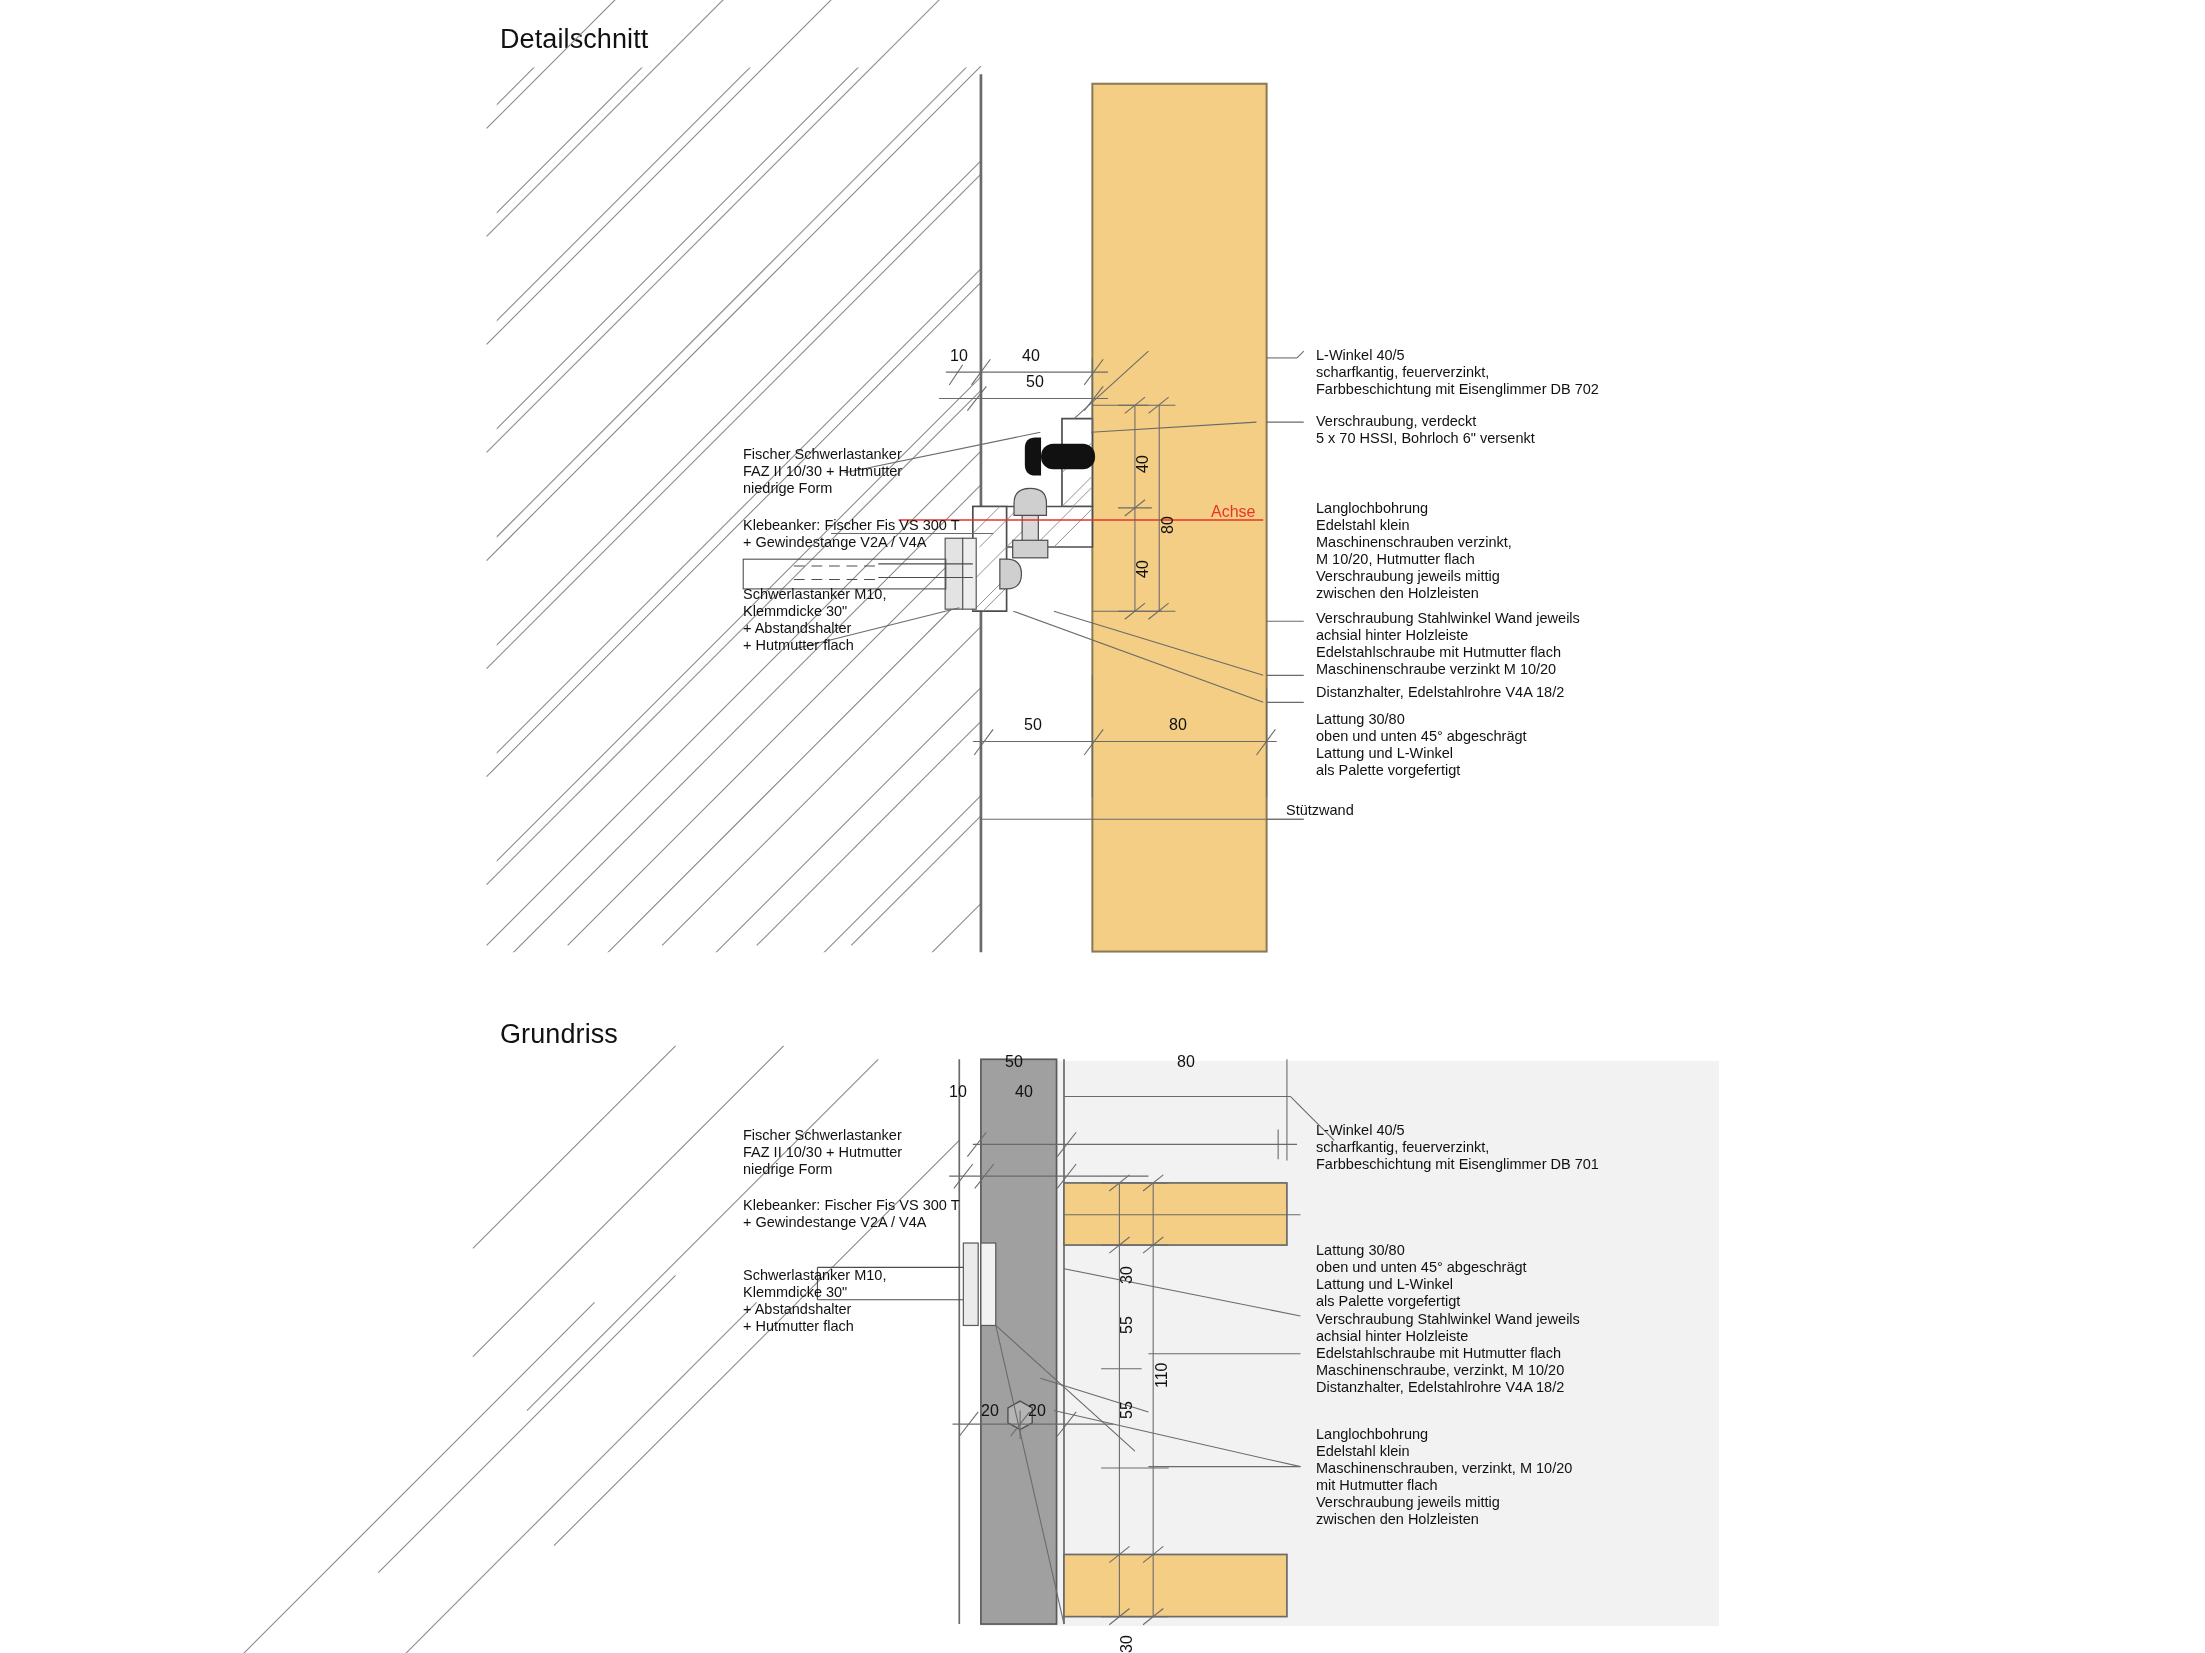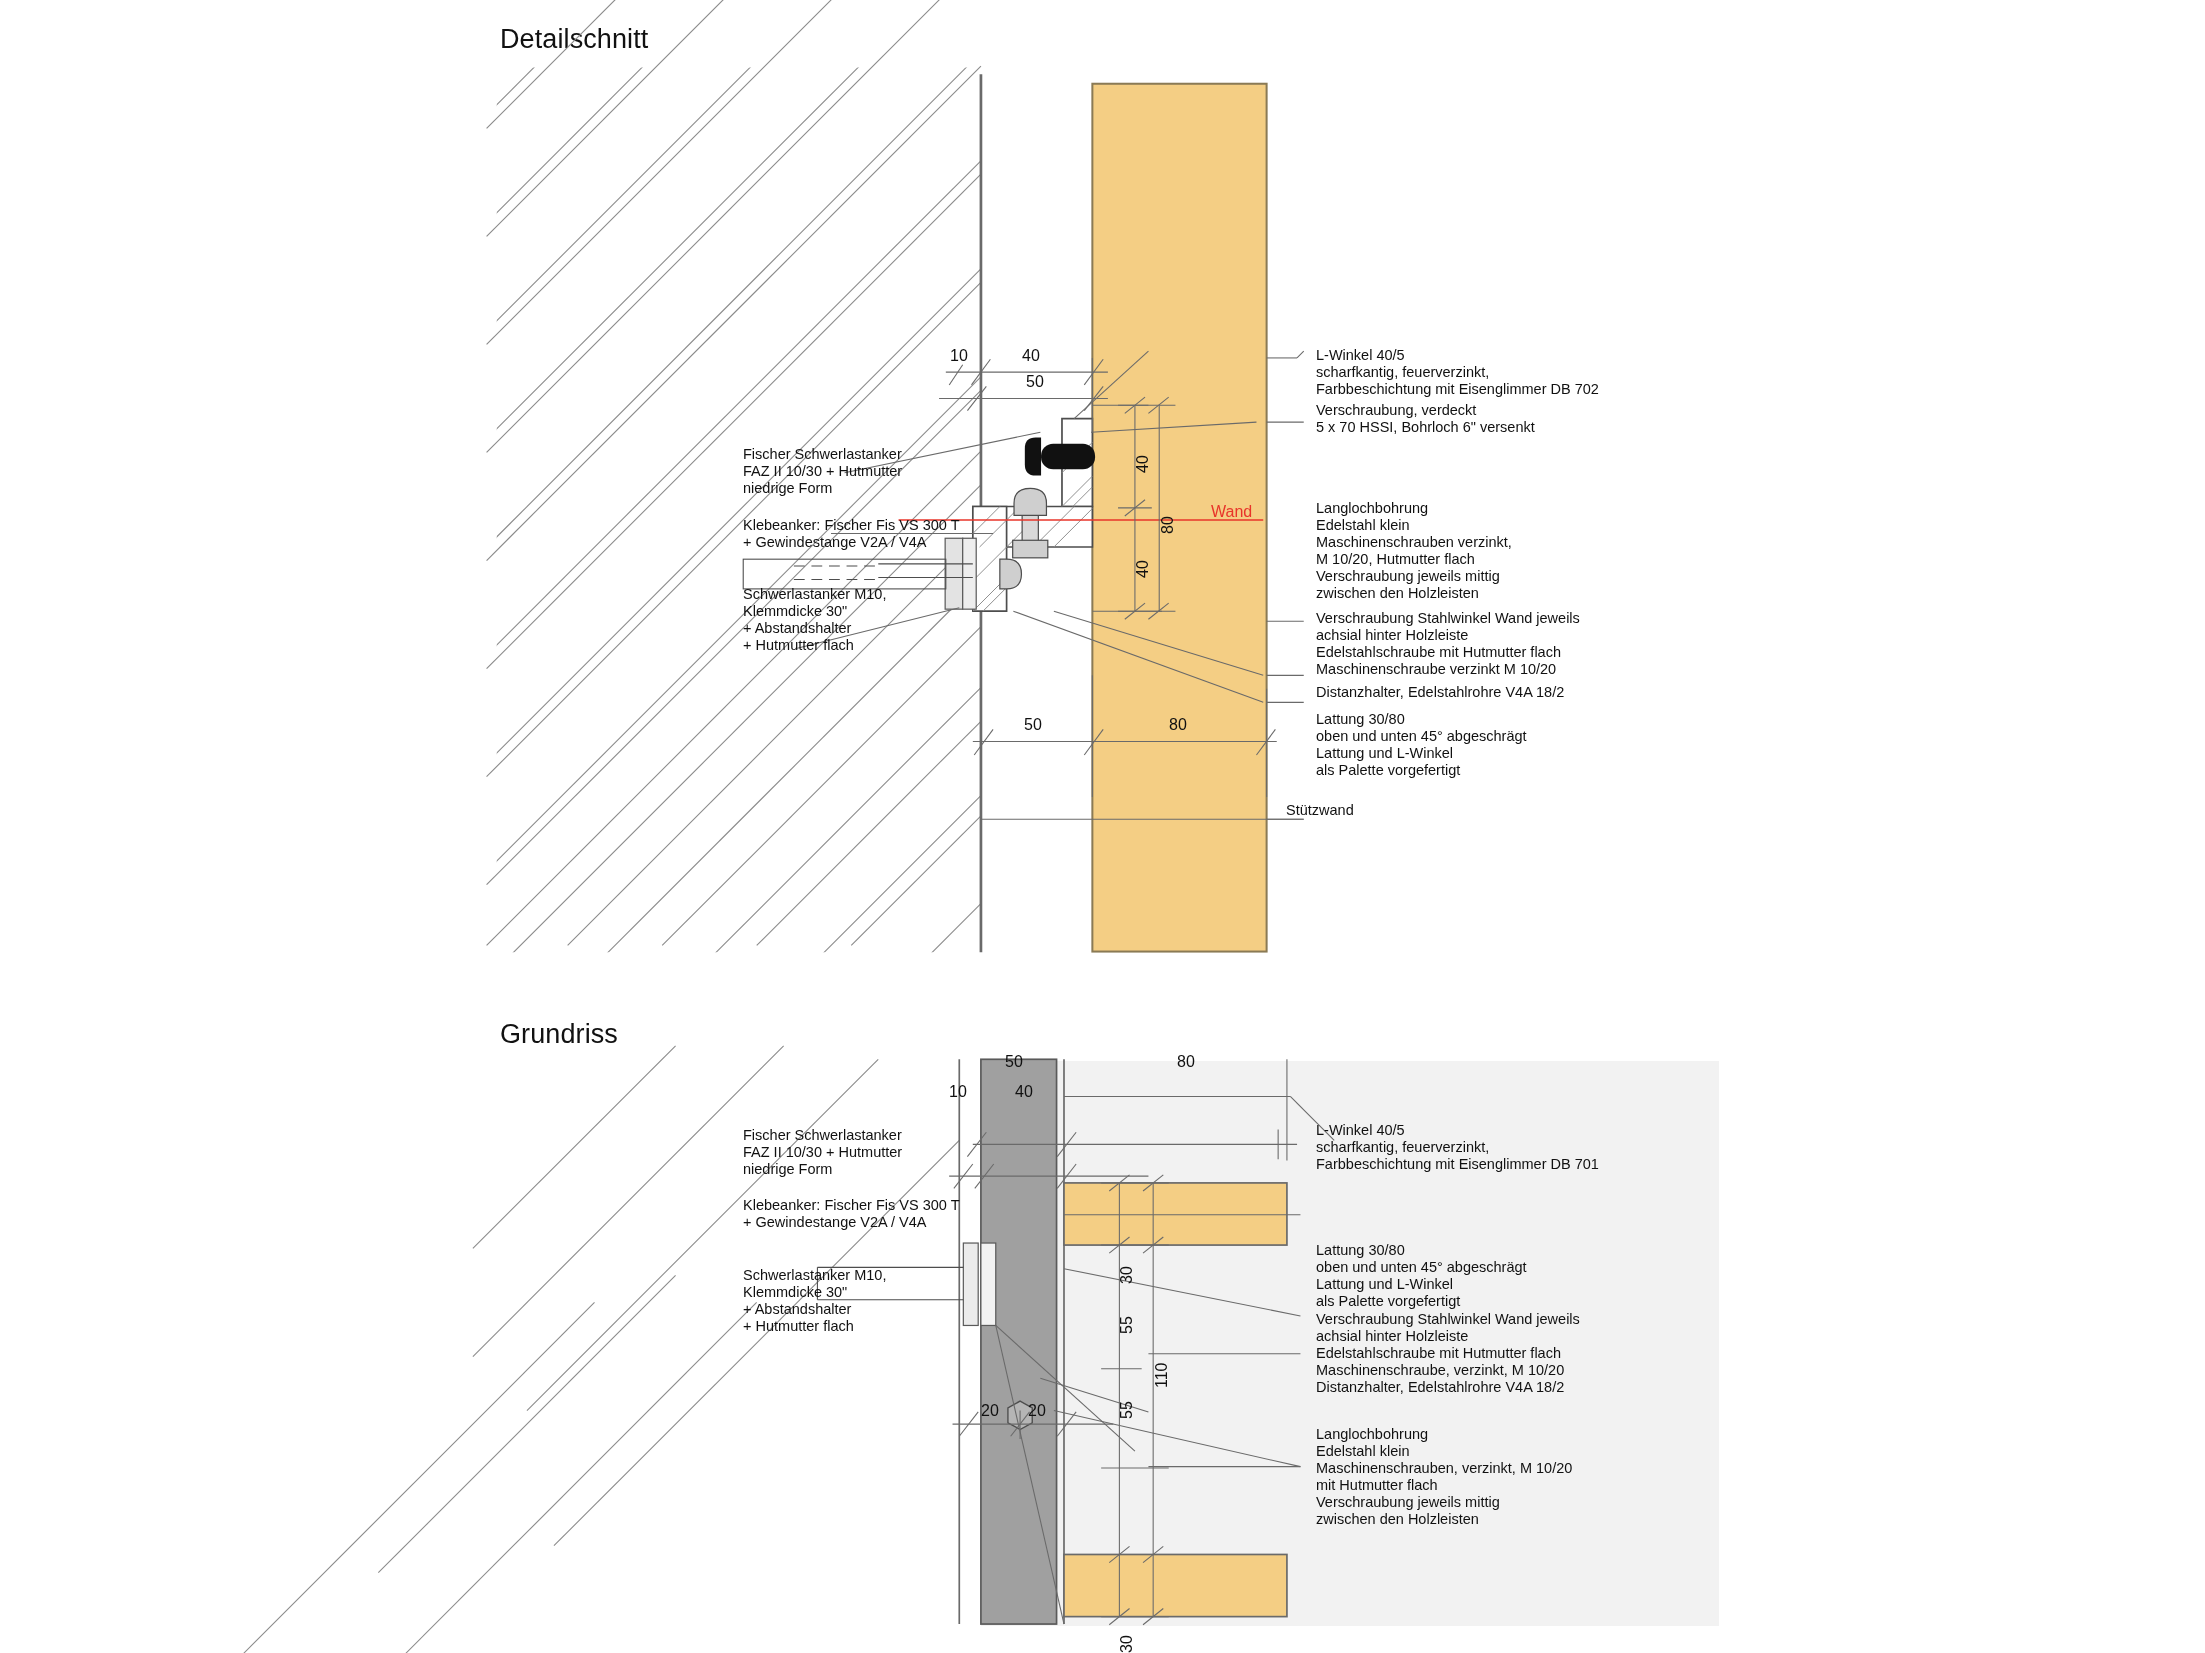--- a/index.html
+++ b/index.html
@@ -182,36 +182,36 @@
 </svg>
 
 <div class="abs dim" style="left:950px;top:347px;">10</div>
 <div class="abs dim" style="left:1022px;top:347px;">40</div>
 <div class="abs dim" style="left:1026px;top:373px;">50</div>
 <div class="abs dim" style="left:1024px;top:716px;">50</div>
 <div class="abs dim" style="left:1169px;top:716px;">80</div>
 <div class="abs dimv" style="left:1134px;top:473px;">40</div>
 <div class="abs dimv" style="left:1159px;top:534px;">80</div>
 <div class="abs dimv" style="left:1134px;top:578px;">40</div>
-<div class="abs achse" style="left:1211px;top:503px;">Wand</div>
+<div class="abs achse" style="left:1211px;top:503px;">Achse</div>
 
 <div class="abs anno" style="left:743px;top:446px;">Fischer Schwerlastanker
 FAZ II 10/30 + Hutmutter
 niedrige Form</div>
 <div class="abs anno" style="left:743px;top:517px;">Klebeanker: Fischer Fis VS 300 T
 + Gewindestange V2A / V4A</div>
 <div class="abs anno" style="left:743px;top:586px;">Schwerlastanker M10,
 Klemmdicke 30"
 + Abstandshalter
 + Hutmutter flach</div>
 
 <div class="abs anno" style="left:1316px;top:347px;">L-Winkel 40/5
 scharfkantig, feuerverzinkt,
 Farbbeschichtung mit Eisenglimmer DB 702</div>
-<div class="abs anno" style="left:1316px;top:402px;">Verschraubung, verdeckt
+<div class="abs anno" style="left:1316px;top:413px;">Verschraubung, verdeckt
 5 x 70 HSSI, Bohrloch 6" versenkt</div>
 <div class="abs anno" style="left:1316px;top:500px;">Langlochbohrung
 Edelstahl klein
 Maschinenschrauben verzinkt,
 M 10/20, Hutmutter flach
 Verschraubung jeweils mittig
 zwischen den Holzleisten</div>
 <div class="abs anno" style="left:1316px;top:610px;">Verschraubung Stahlwinkel Wand jeweils
 achsial hinter Holzleiste
 Edelstahlschraube mit Hutmutter flach

